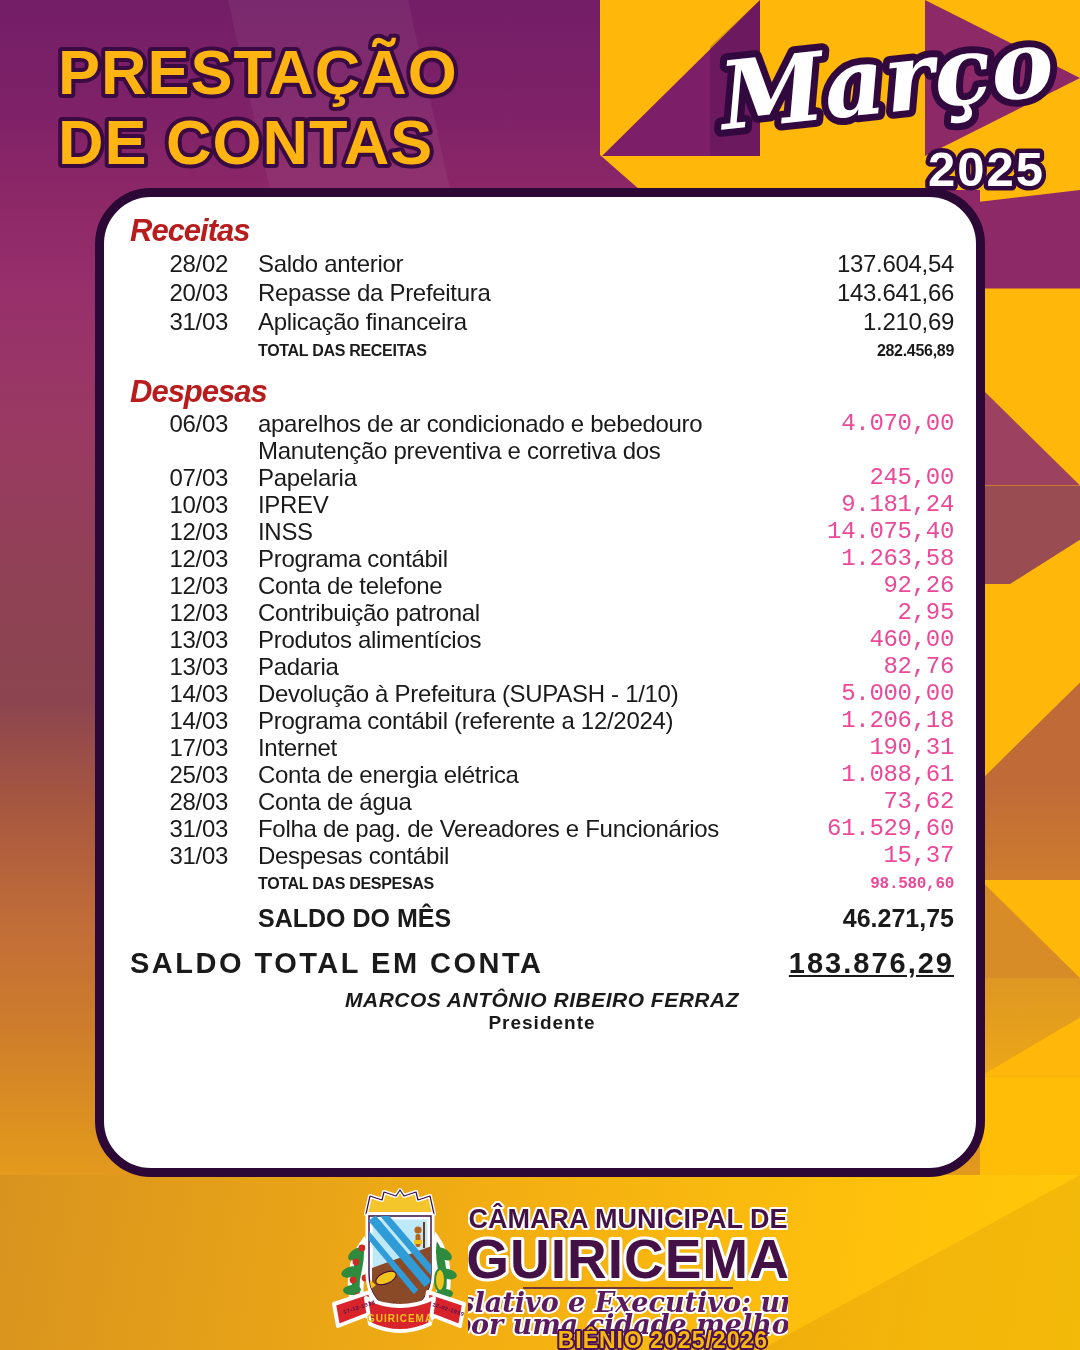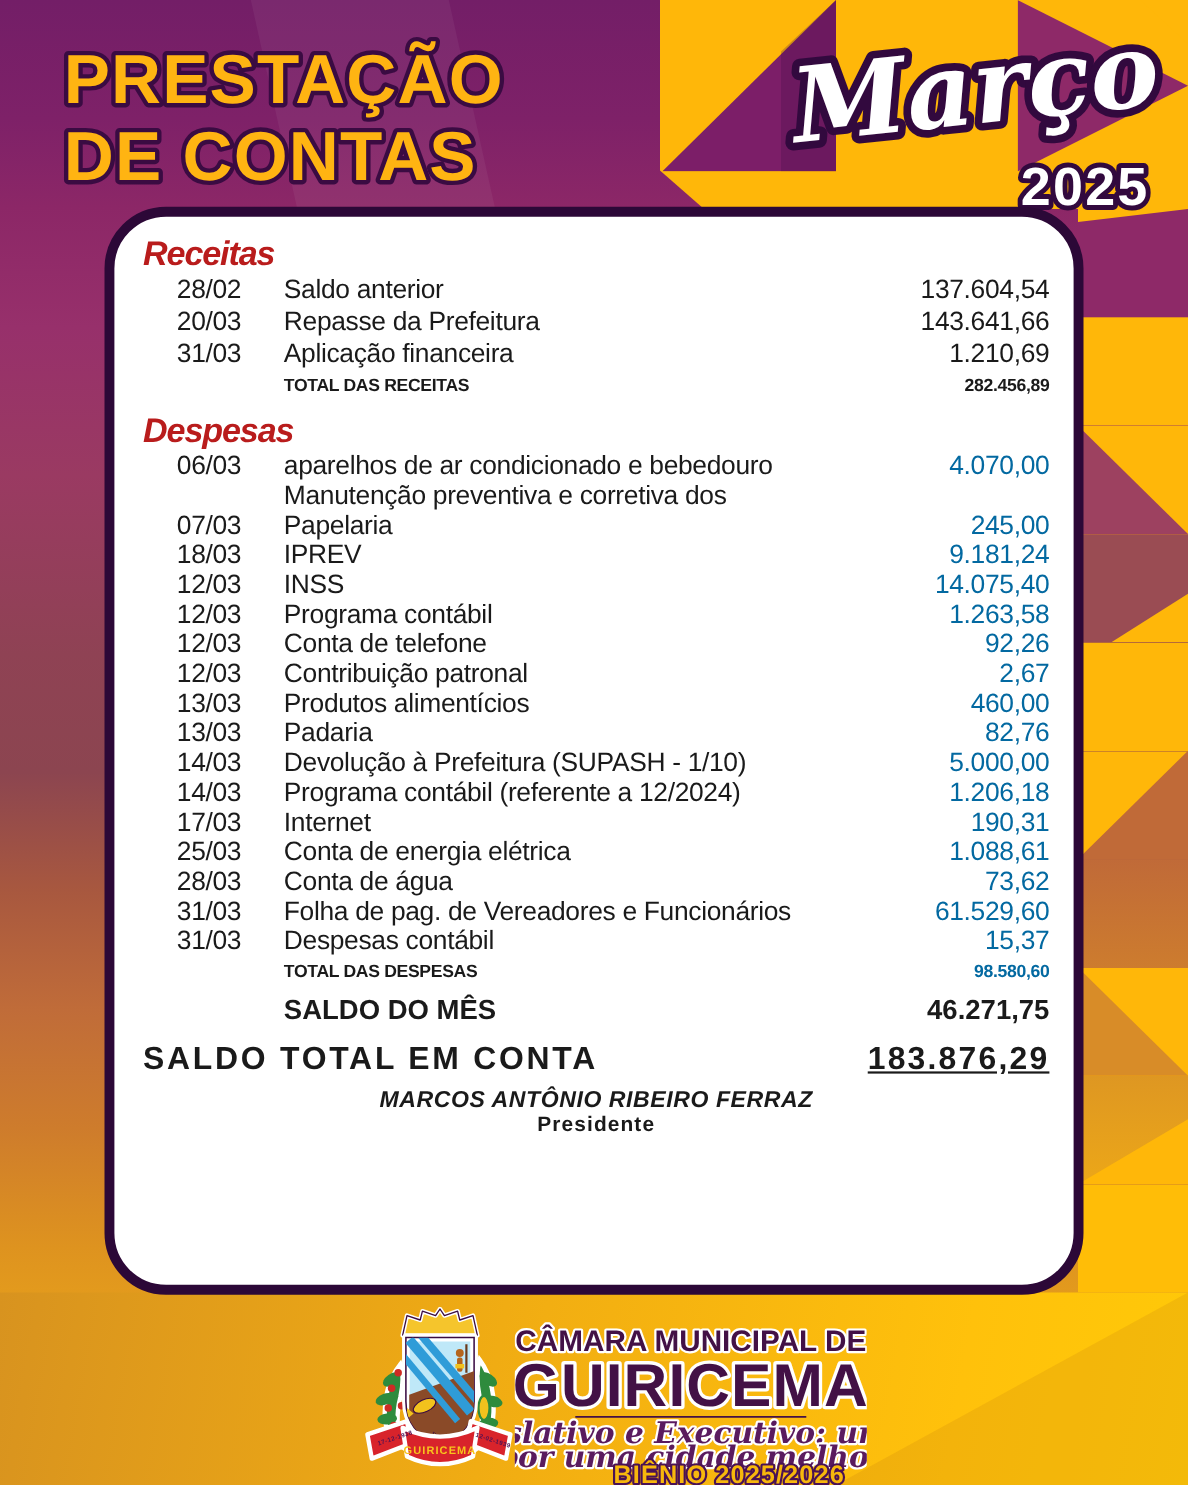--- a/index.html
+++ b/index.html
@@ -32,25 +32,25 @@
   }
   
   .section-heading{
     font-size:31px;font-weight:bold;font-style:italic;
     letter-spacing:-1px;color:#b91c1c;line-height:36px;
   }
   .rows{display:block;}
   .row{display:flex;align-items:flex-start;padding-left:22px;
        font-size:24px;line-height:29px;letter-spacing:-0.3px;}
   .despesas-block .row{line-height:27px;}
-  .cell-date{width:76px;flex:0 0 76px;text-align:center;}
+  .cell-date{width:76px;flex:0 0 76px;text-align:right;}
   .cell-desc{margin-left:30px;}
   .desc-line{display:block;}
   .cell-value{margin-left:auto;text-align:right;white-space:nowrap;}
-  .val-red{color:#0369a1;}
+  .val-red{color:#ec4899;font-family:Liberation Mono, monospace;}
   .total-row{display:flex;padding-left:128px;font-weight:bold;
              font-size:16px;line-height:30px;letter-spacing:-0.3px;}
   .total-row .cell-value{margin-left:auto;}
   .saldo-mes-row{display:flex;padding-left:128px;font-weight:bold;
                  font-size:25px;line-height:30px;margin-top:4px;}
   .saldo-total-row{display:flex;align-items:baseline;margin-top:14px;
                    font-weight:bold;font-size:29px;letter-spacing:2.5px;}
   .saldo-total-row .cell-value{letter-spacing:2px;text-decoration:underline;}
   .signature{margin-top:8px;text-align:center;}
   .sig-name{font-size:21px;font-weight:bold;font-style:italic;letter-spacing:0.5px;}
@@ -194,21 +194,21 @@
           <span class="cell-value val-red">4.070,00</span>
         </div>
         <div class="row">
           <span class="cell-date">07/03</span>
           <span class="cell-desc">
             <span class="desc-line">Papelaria</span>
           </span>
           <span class="cell-value val-red">245,00</span>
         </div>
         <div class="row">
-          <span class="cell-date">18/03</span>
+          <span class="cell-date">10/03</span>
           <span class="cell-desc">
             <span class="desc-line">IPREV</span>
           </span>
           <span class="cell-value val-red">9.181,24</span>
         </div>
         <div class="row">
           <span class="cell-date">12/03</span>
           <span class="cell-desc">
             <span class="desc-line">INSS</span>
           </span>
@@ -226,21 +226,21 @@
           <span class="cell-desc">
             <span class="desc-line">Conta de telefone</span>
           </span>
           <span class="cell-value val-red">92,26</span>
         </div>
         <div class="row">
           <span class="cell-date">12/03</span>
           <span class="cell-desc">
             <span class="desc-line">Contribuição patronal</span>
           </span>
-          <span class="cell-value val-red">2,67</span>
+          <span class="cell-value val-red">2,95</span>
         </div>
         <div class="row">
           <span class="cell-date">13/03</span>
           <span class="cell-desc">
             <span class="desc-line">Produtos alimentícios</span>
           </span>
           <span class="cell-value val-red">460,00</span>
         </div>
         <div class="row">
           <span class="cell-date">13/03</span>

